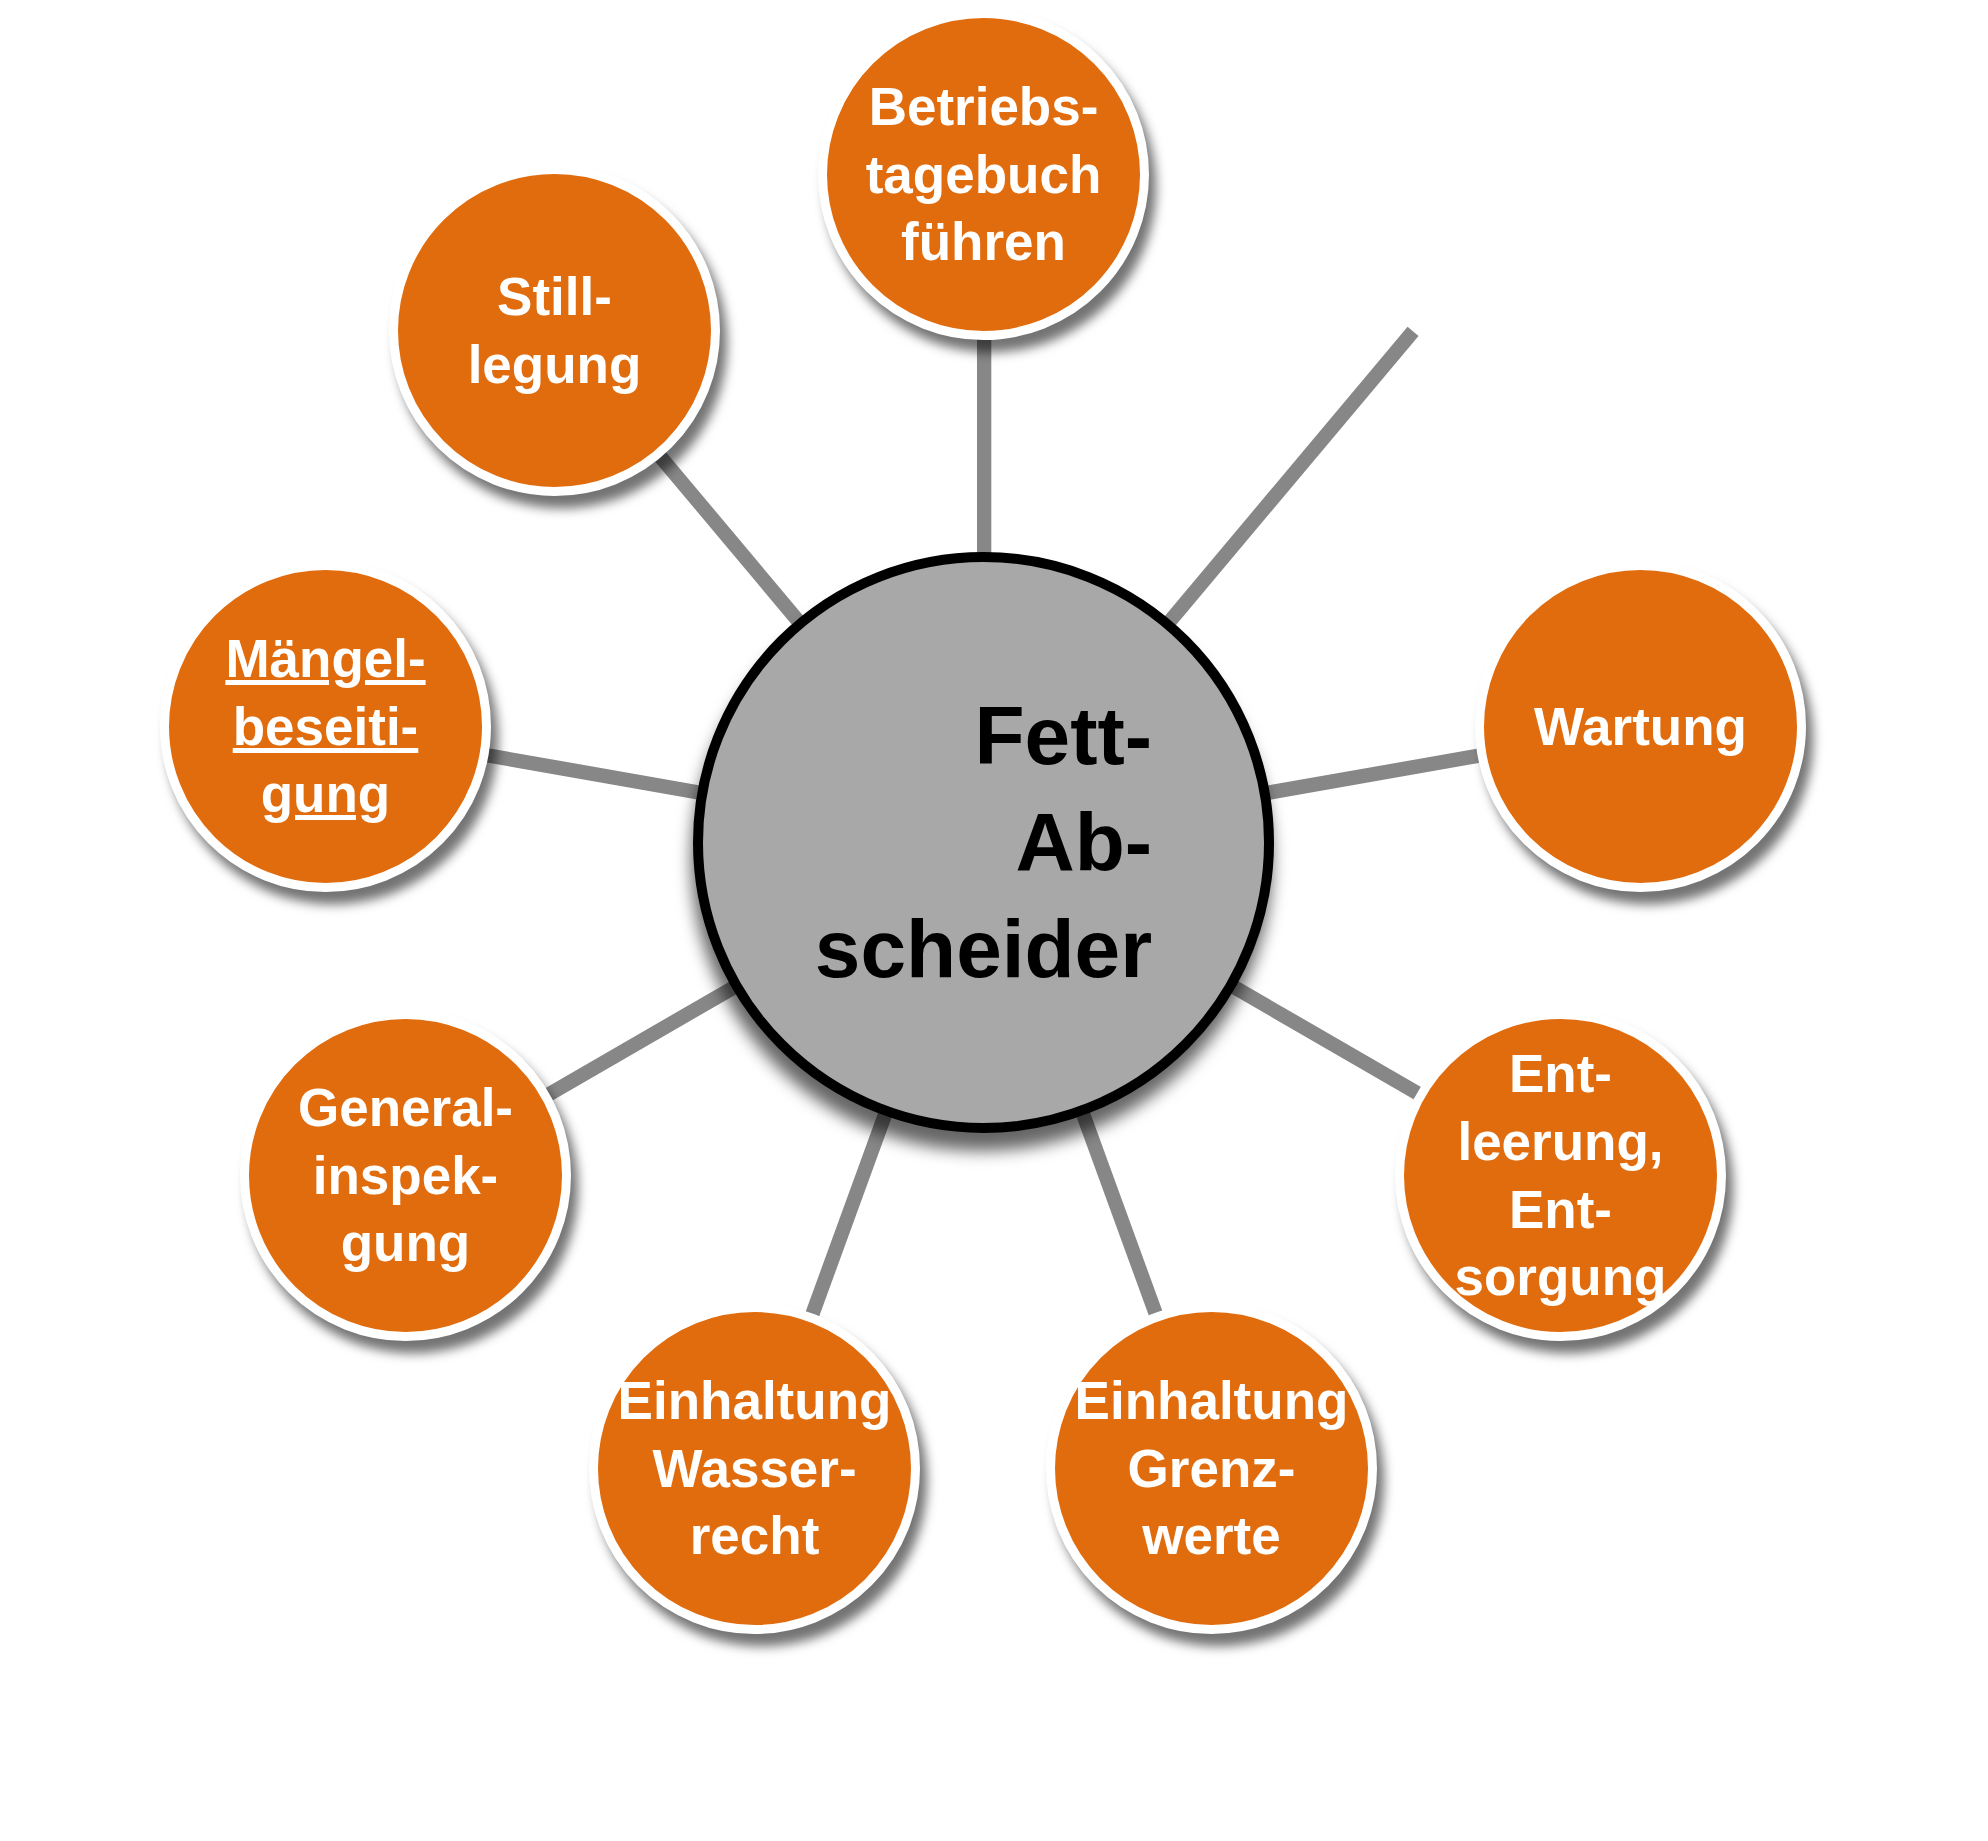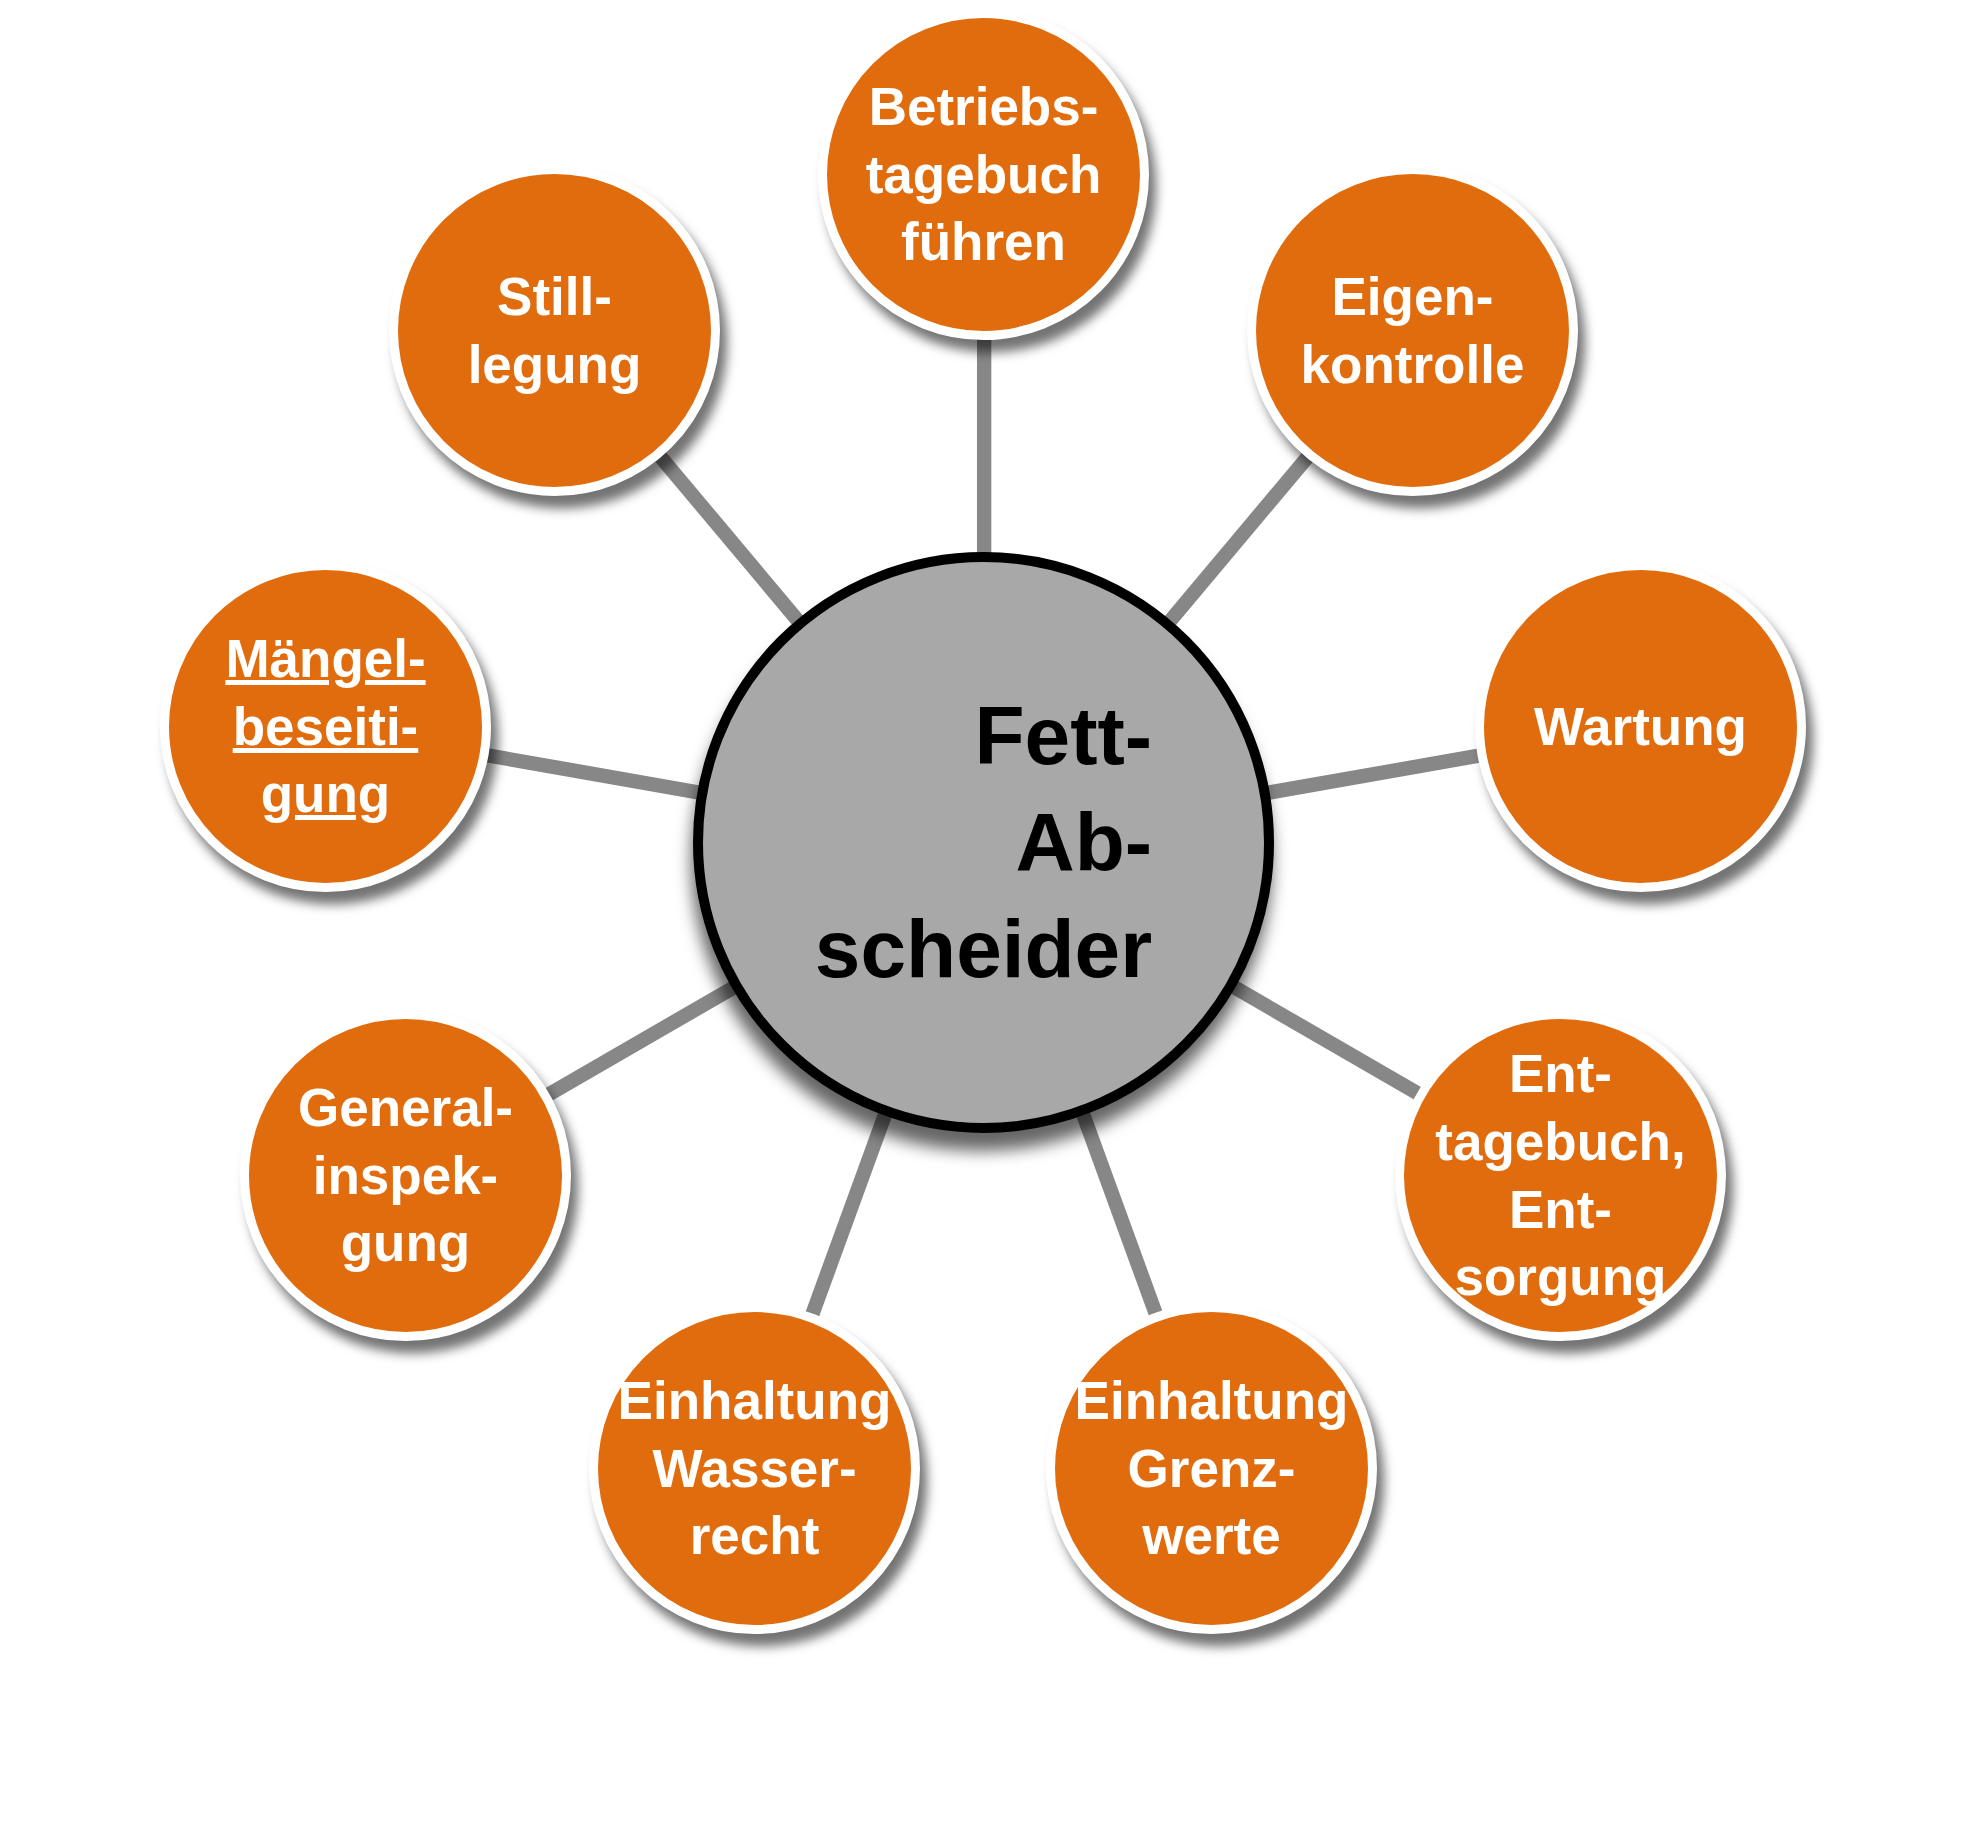--- a/index.html
+++ b/index.html
@@ -82,27 +82,25 @@
   </svg>
 
   <div class="circle hub" style="background-color: rgb(168, 168, 168); color: rgb(0, 0, 0); border-color: rgb(0, 0, 0);">Fett-
 Ab-
 scheider</div>
 
   <div class="circle node n-betriebstagebuch" style="background-color: rgb(224, 108, 14); color: rgb(255, 255, 255); border-color: rgb(255, 255, 255);">Betriebs-
 tagebuch
 führen</div>
 
-  <div class="circle node n-eigenkontrolle" style="background-color: rgb(224, 108, 14); color: rgb(255, 255, 255); border-color: rgb(255, 255, 255);">Eigen-
-kontrolle</div>
 
   <div class="circle node n-wartung" style="background-color: rgb(224, 108, 14); color: rgb(255, 255, 255); border-color: rgb(255, 255, 255);">Wartung</div>
 
   <div class="circle node n-entleerung" style="background-color: rgb(224, 108, 14); color: rgb(255, 255, 255); border-color: rgb(255, 255, 255);">Ent-
-tagebuch,
+leerung,
 Ent-
 sorgung</div>
 
   <div class="circle node n-grenzwerte" style="background-color: rgb(224, 108, 14); color: rgb(255, 255, 255); border-color: rgb(255, 255, 255);">Einhaltung
 Grenz-
 werte</div>
 
   <div class="circle node n-wasserrecht" style="background-color: rgb(224, 108, 14); color: rgb(255, 255, 255); border-color: rgb(255, 255, 255);">Einhaltung
 Wasser-
 recht</div>

